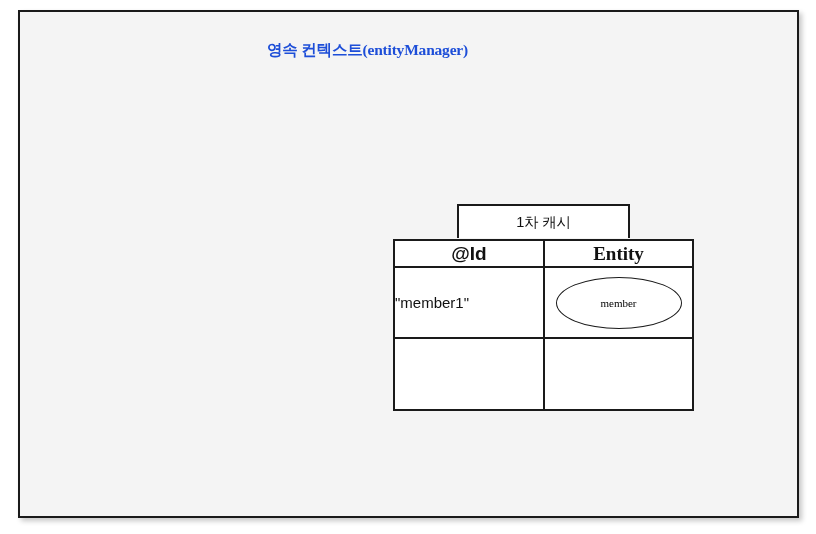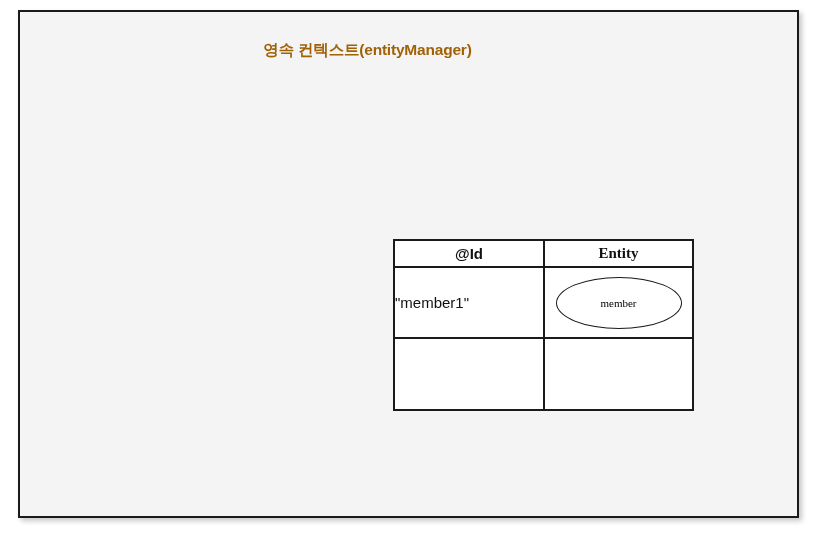--- a/index.html
+++ b/index.html
@@ -34,23 +34,24 @@
 
   
   #diagram-title {
     position: absolute;
     left: 0;
     top: 28px;
     width: 695px;
     text-align: center;
     font-size: 15.5px;
     font-weight: bold;
-    color: #a16207;
+    color: #1d4ed8;
     letter-spacing: -0.2px;
     white-space: nowrap;
+    font-family: Liberation Serif, serif;
   }
 
   
   #cache-tab {
     position: absolute;
     left: 437px;   
     top: 192px;
     width: 173px;
     height: 34px;
     background: #ffffff;
@@ -80,21 +81,21 @@
     table-layout: fixed;
   }
   #cache-table td, #cache-table th {
     border: 2px solid #1a1a1a;
     padding: 0;
     background: #ffffff;
     box-sizing: border-box;
   }
   #cache-table th {
     height: 27px;
-    font-size: 15px;
+    font-size: 19px;
     font-weight: bold;
     color: #111111;
     text-align: center;
     vertical-align: middle;
   }
   .col-id   { width: 150px; }
   .col-ent  { width: 149px; font-family: Liberation Serif, serif; }
 
   .data-row td { height: 71px; vertical-align: middle; }
   .empty-row td { height: 72px; }
@@ -139,20 +140,23 @@
 </style>
 </head>
 <body>
 
 <div id="canvas">
 
   <div id="diagram-frame">
 
     <div id="diagram-title">영속 컨텍스트(entityManager)</div>
 
+    <div id="cache-tab">
+      <span id="cache-tab-label">1차 캐시</span>
+    </div>
 
     <table id="cache-table">
       <thead>
         <tr>
           <th class="col-id">@Id</th>
           <th class="col-ent">Entity</th>
         </tr>
       </thead>
       <tbody>
         <tr class="data-row">

